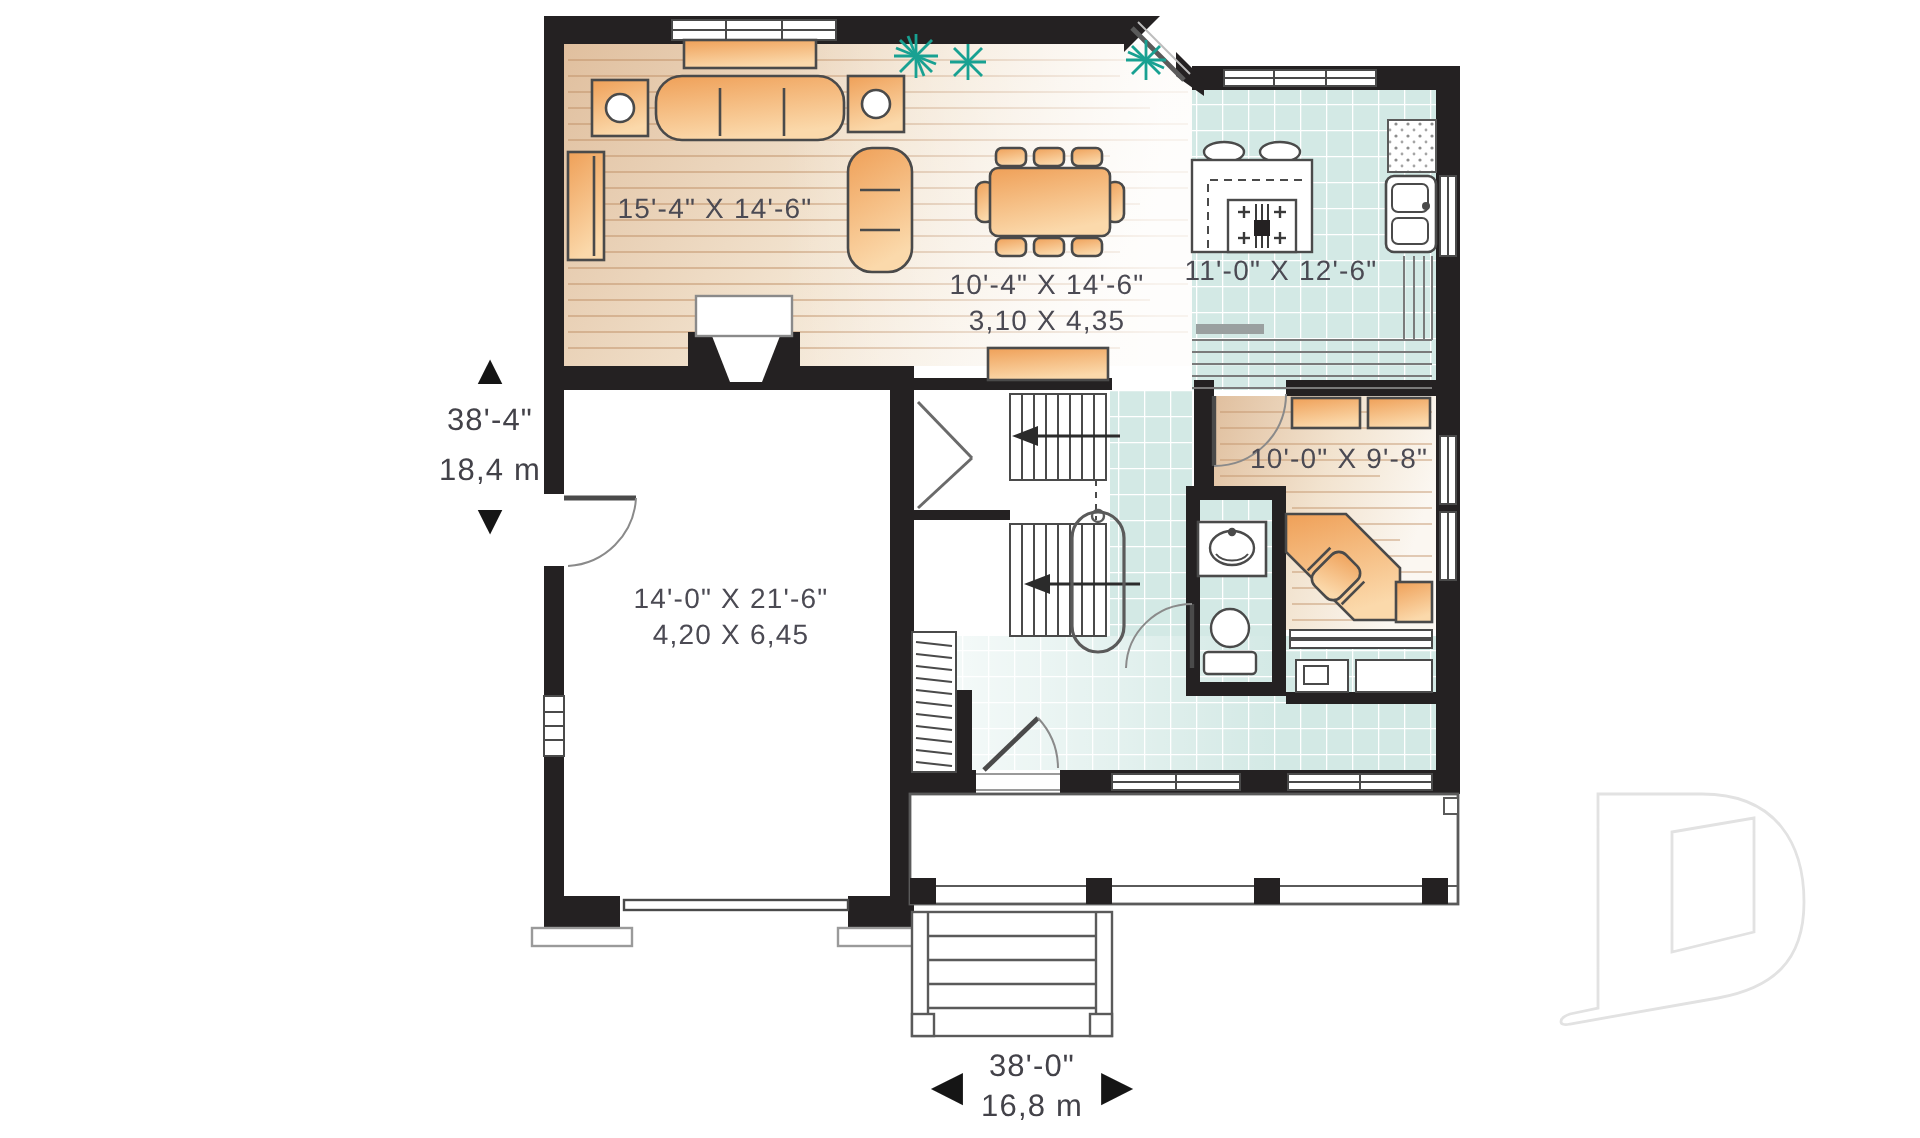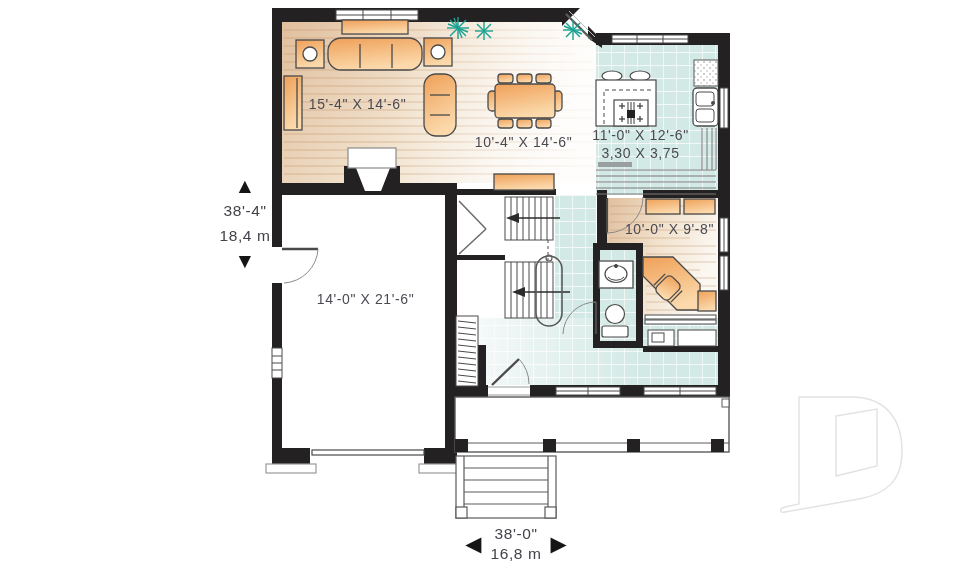--- a/index.html
+++ b/index.html
@@ -431,30 +431,31 @@
     <path d="M799,397 L851,397 C889,397 902,423 902,451 C902,481 886,494 859,499 L785,512 C779,513.5 779,509 785,507 L799,504 Z"></path>
     <path d="M836,416 L877,409 L877,466 L836,476 Z"></path>
   </g>
 </svg>
 
 <div class="room-label" style="left:270px;top:95px;width:175px">
   <span>15'-4" X 14'-6"</span>
 </div>
 <div class="room-label" style="left:436px;top:133px;width:175px">
   <span>10'-4" X 14'-6"</span>
+  <span>3,10 X 4,35</span>
 </div>
 <div class="room-label" style="left:553px;top:126px;width:175px">
   <span>11'-0" X 12'-6"</span>
-  <span>3,30 X 3,75</span>
 </div>
 <div class="room-label" style="left:582px;top:220px;width:175px">
   <span>10'-0" X 9'-8"</span>
 </div>
 <div class="room-label" style="left:278px;top:290px;width:175px">
   <span>14'-0" X 21'-6"</span>
+  <span>4,20 X 6,45</span>
 </div>
 
 <div class="dim dim-left">
   <span class="tri">▲</span>
   <span class="dim-text">38'-4"</span>
   <span class="dim-text">18,4 m</span>
   <span class="tri">▼</span>
 </div>
 
 <div class="dim dim-bottom">

